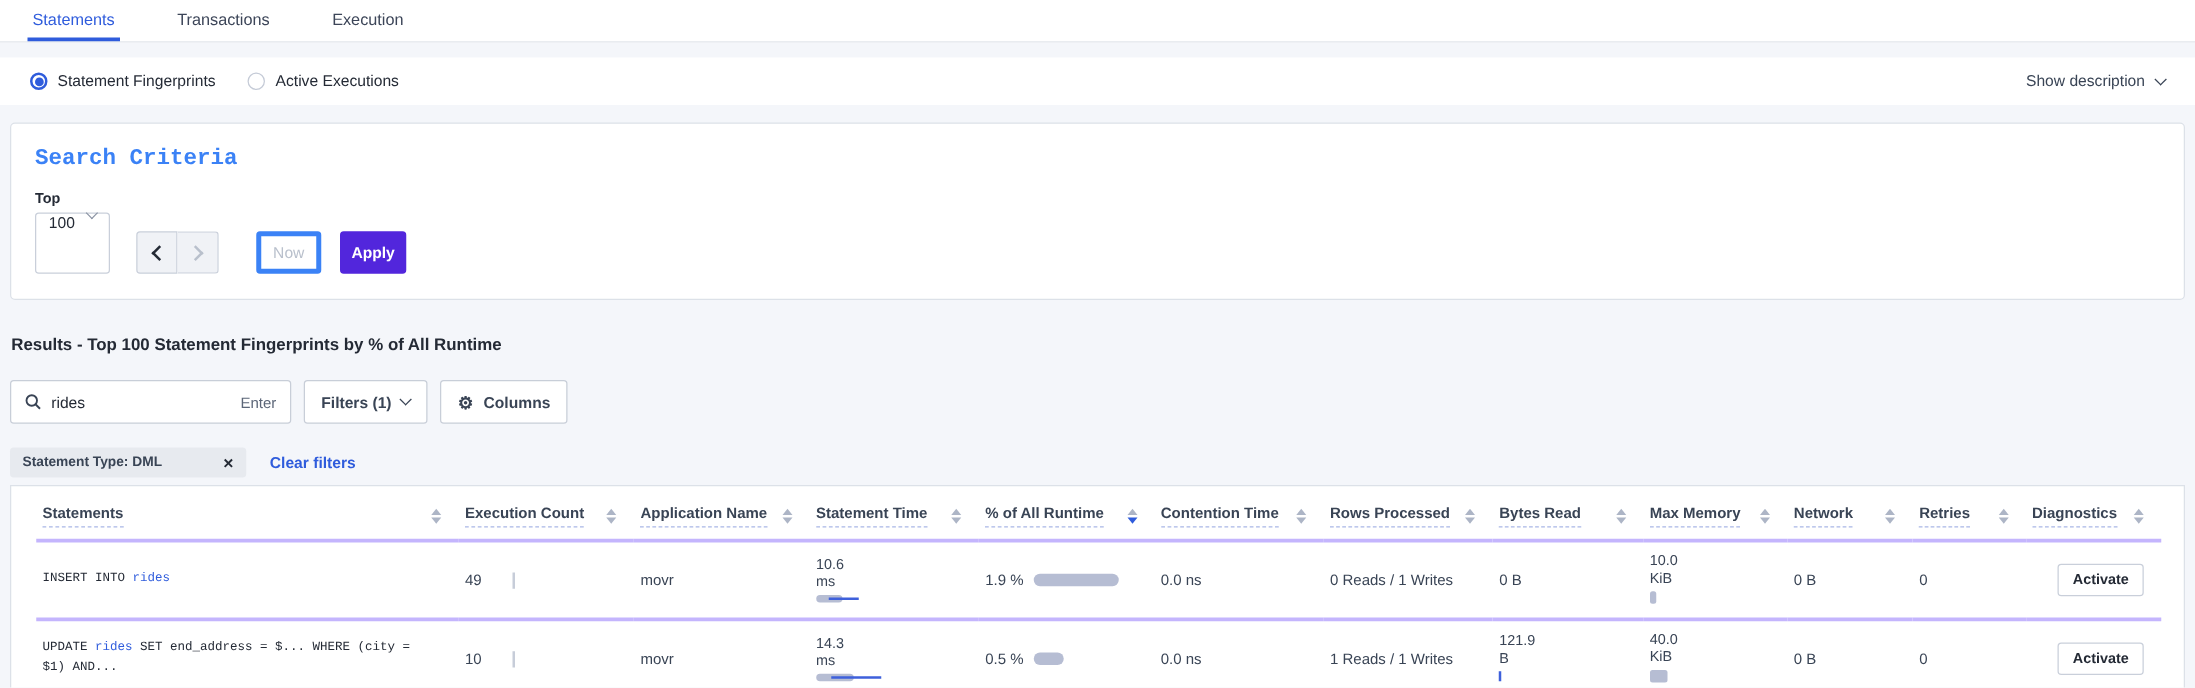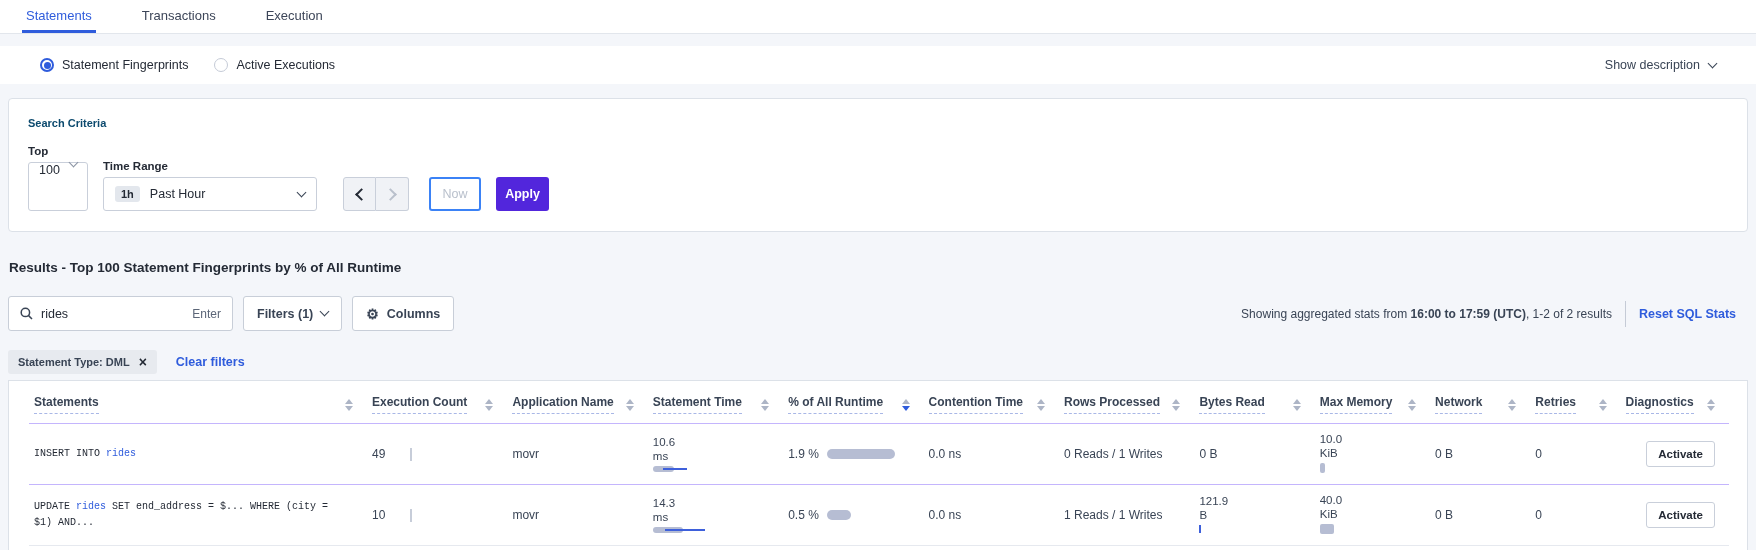--- a/index.html
+++ b/index.html
@@ -11,36 +11,36 @@
     font-size:12px;
   }
   
   .topbar { background:#fff; height:34px; border-bottom:1px solid #E2E6EC;
             display:flex; align-items:stretch; padding-left:22px; }
   .tab { font-size:13px; color:#3C4558; display:flex; align-items:center;
          padding:0 4px; margin-right:42px; border-bottom:3px solid transparent; cursor:pointer; }
   .tab.active { color:#2F5CDC; border-bottom-color:#2F5CDC; }
   
   .subbar { background:#fff; margin-top:12px; height:38px; display:flex;
-            align-items:center; justify-content:space-between; padding:0 40px; }
+            align-items:center; justify-content:space-between; padding:0 24px; }
   .radios { display:flex; align-items:center; gap:26px; }
   .radio-opt { display:flex; align-items:center; gap:8px; cursor:pointer; }
   .rdot { width:14px; height:14px; border-radius:50%; border:1.5px solid #C5CBD7;
           background:#fff; display:flex; align-items:center; justify-content:center; }
   .rdot.sel { border:2px solid #2F5CDC; }
   .rdot.sel::after { content:""; width:7px; height:7px; border-radius:50%; background:#2F5CDC; }
   .radio-lbl { font-size:12.5px; color:#242A35; }
   .showdesc { display:flex; align-items:center; gap:9px; font-size:12.5px; color:#394455; cursor:pointer; }
   .chev-d { width:7px; height:7px; border-right:1.7px solid #394455; border-bottom:1.7px solid #394455;
             transform:rotate(45deg); margin-top:-4px; }
   .chev-d.grey { border-color:#8A93A3; }
   
   .card { margin:14px 8px 0; background:#fff; border:1px solid #DCE1E8; border-radius:4px;
           padding:18px 19px 20px; }
-  .card-title { font-size:11px; font-weight:bold; color:#0c4a6e; }
+  .card-title { font-size:18px; font-weight:bold; color:#3b82f6;font-family:Liberation Mono, monospace; }
   .form-row { display:flex; align-items:flex-end; margin-top:16px; }
   .field { margin-right:15px; }
   .field-lbl { display:block; font-size:11.5px; font-weight:bold; color:#242A35; margin-bottom:5px; }
   .selbox { height:49px; border:1px solid #C9CFDA; border-radius:3px; background:#fff;
             display:flex; align-items:flex-start; justify-content:space-between;
             padding:0 10px; font-size:12.5px; color:#242A35; cursor:pointer; }
   .w-top { width:60px; } .w-by { width:129px; }
   .timectl { width:214px; height:34px; border:1px solid #C9CFDA; border-radius:3px;
              display:flex; align-items:center; gap:10px; padding:0 11px; cursor:pointer; background:#fff; }
   .badge-1h { background:#E3E7ED; border-radius:3px; font-size:11px; font-weight:bold;
@@ -48,21 +48,21 @@
   .time-txt { flex:1; font-size:12.5px; color:#242A35; }
   .pager { display:flex; margin-left:6px; }
   .pbtn { width:33px; height:34px; border:1px solid #C9CFDA; background:#F0F2F6;
           display:flex; align-items:center; justify-content:center; cursor:pointer; }
   .pbtn.left { border-radius:3px 0 0 3px; }
   .pbtn.right { border-radius:0 3px 3px 0; border-left:none; }
   .chev-l { width:9px; height:9px; border-top:2.2px solid #242A35; border-left:2.2px solid #242A35;
             transform:rotate(-45deg); margin-left:3px; }
   .chev-r { width:9px; height:9px; border-top:2.2px solid #B9C0CC; border-right:2.2px solid #B9C0CC;
             transform:rotate(45deg); margin-right:3px; }
-  .now-btn { width:52px; height:34px; margin-left:20px; background:#fff; border:2px solid #3b82f6;
+  .now-btn { width:52px; height:34px; margin-left:30px; background:#fff; border:4px solid #3b82f6;
              border-radius:3px; color:#B9C0CC; font-size:12.5px; cursor:default; }
   .apply-btn { width:53px; height:34px; margin-left:15px; background:#5226DC; border:none;
                border-radius:3px; color:#fff; font-size:12.5px; font-weight:bold; cursor:pointer; }
   
   .results-h { margin:28px 9px 0; font-size:13.5px; font-weight:bold; color:#242A35; }
   .toolrow { margin:21px 8px 0; display:flex; align-items:center; }
   .searchbox { width:225px; height:35px; border:1px solid #C8CED8; border-radius:3px; background:#fff;
                display:flex; align-items:center; padding:0 11px; gap:8px; }
   .searchbox input { border:none; outline:none; flex:1; font-size:12.5px; color:#242A35;
                      font-family:"Liberation Sans",sans-serif; min-width:0; background:transparent; }
@@ -71,37 +71,37 @@
              display:flex; align-items:center; gap:8px; padding:0 13px; margin-left:10px;
              font-size:12.5px; font-weight:bold; color:#394455; cursor:pointer; }
   .gear { font-size:14px; line-height:1; color:#394455; }
   .tool-right { margin-left:auto; display:flex; align-items:center; }
   .stats-txt { font-size:12px; color:#394455; }
   .stats-txt b { font-weight:bold; }
   .vdiv { width:1px; height:26px; background:#C5CBD6; margin:0 13px; }
   .reset-link { font-size:12.5px; font-weight:bold; color:#2F5CDC; cursor:pointer; margin-right:12px; white-space:nowrap; }
   .chiprow { margin:19px 8px 0; display:flex; align-items:center; gap:19px; }
   .chip { height:24px; background:#E7EAEF; border-radius:3px; display:flex; align-items:center;
-          padding:0 10px; font-size:11px; font-weight:bold; color:#394455; }
+          padding:0 10px; font-size:11px; font-weight:bold; color:#394455;gap:40px; }
   .chip-x { margin-left:9px; font-size:14px; font-weight:bold; color:#242A35; cursor:pointer; line-height:1; }
   .clear-link { font-size:12.5px; font-weight:bold; color:#2F5CDC; cursor:pointer; }
   
   .tablecard { margin:6px 8px 0; background:#fff; border:1px solid #DCE1E8; border-bottom:none;
                height:181px; overflow:hidden; }
   table { table-layout:fixed; width:1700px; margin-left:20px; border-collapse:collapse; }
   th { text-align:left; vertical-align:bottom; padding:14px 0 9px 5px; font-size:12px; color:#394455; cursor:pointer; }
   .th-inner { display:flex; align-items:center; justify-content:space-between; padding-right:14px; }
   .hlbl { font-weight:bold; border-bottom:1px dashed #A9B7E6; padding-bottom:4px; white-space:nowrap; }
   .sort { display:inline-flex; flex-direction:column; gap:2px; }
   .tri { width:0; height:0; border-left:4px solid transparent; border-right:4px solid transparent; }
   .tri.up { border-bottom:5px solid #ADB5C6; }
   .tri.down { border-top:5px solid #ADB5C6; }
   .tri.down.on { border-top-color:#2F5CDC; }
   td { vertical-align:middle; padding:8px 10px 8px 5px; font-size:12px; color:#394455;
-       border-top:1px solid #c4b5fd; }
+       border-top:3px solid #c4b5fd; }
   tr.last td { border-bottom:1px solid #E6E9EF; }
   .sqlcell { font-family:"Liberation Mono","DejaVu Sans Mono",monospace; font-size:10px;
              color:#242A35; line-height:16px; white-space:pre-wrap; }
   .sqllink { color:#2F5CDC; text-decoration:none; cursor:pointer; }
   .num-tick { display:inline-block; width:2px; height:13px; background:#C7CDD9;
               vertical-align:middle; margin-left:18px; }
   .cnum { display:inline-block; min-width:20px; vertical-align:middle; }
   .stack { line-height:14px; font-size:11.5px; }
   .minibar-wrap { position:relative; height:7px; margin-top:3px; }
   .gbar { position:absolute; top:0; height:6px; border-radius:3px; background:#B6BDD3; }
@@ -145,28 +145,20 @@
 <div class="card">
   <div class="card-title">Search Criteria</div>
   <div class="form-row">
     <div class="field">
       <span class="field-lbl">Top</span>
       <div class="selbox w-top">
         <span>100</span>
         <span class="chev-d grey"></span>
       </div>
     </div>
-    <div class="field" style="margin-right:20px">
-      <span class="field-lbl">Time Range</span>
-      <div class="timectl">
-        <span class="badge-1h">1h</span>
-        <span class="time-txt">Past Hour</span>
-        <span class="chev-d"></span>
-      </div>
-    </div>
     <div class="pager">
       <div class="pbtn left">
         <span class="chev-l"></span>
       </div>
       <div class="pbtn right">
         <span class="chev-r"></span>
       </div>
     </div>
     <button class="now-btn">Now</button>
     <button class="apply-btn">Apply</button>
@@ -184,25 +176,20 @@
     <input type="text" value="rides" style="">
     <span class="enter-lbl">Enter</span>
   </div>
   <div class="toolbtn">
     <span>Filters (1)</span>
     <span class="chev-d" style="border-width:1.5px"></span>
   </div>
   <div class="toolbtn">
     <span class="gear">⚙</span>
     <span>Columns</span>
-  </div>
-  <div class="tool-right">
-    <span class="stats-txt"><span>Showing aggregated stats from </span><b>16:00 to 17:59 (UTC)</b><span>, 1-2 of 2 results</span></span>
-    <span class="vdiv"></span>
-    <span class="reset-link">Reset SQL Stats</span>
   </div>
 </div>
 
 <div class="chiprow">
   <div class="chip">
     <span>Statement Type: DML</span>
     <span class="chip-x">×</span>
   </div>
   <span class="clear-link">Clear filters</span>
 </div>

